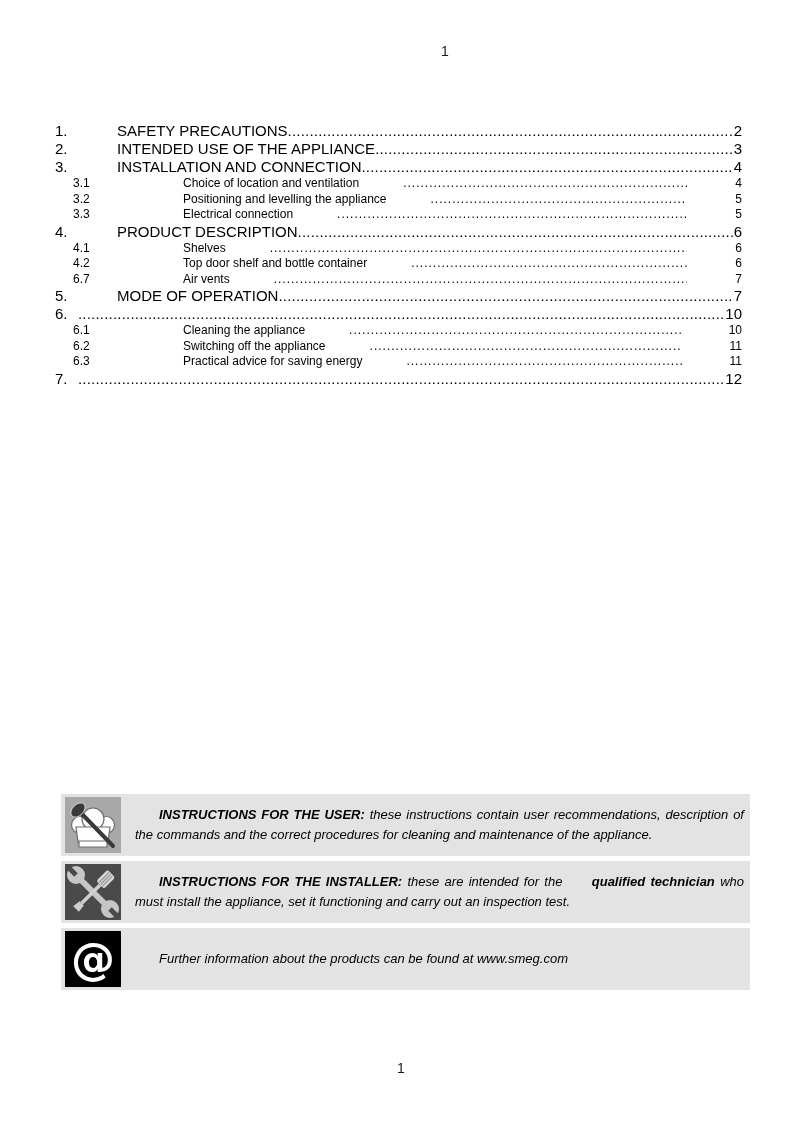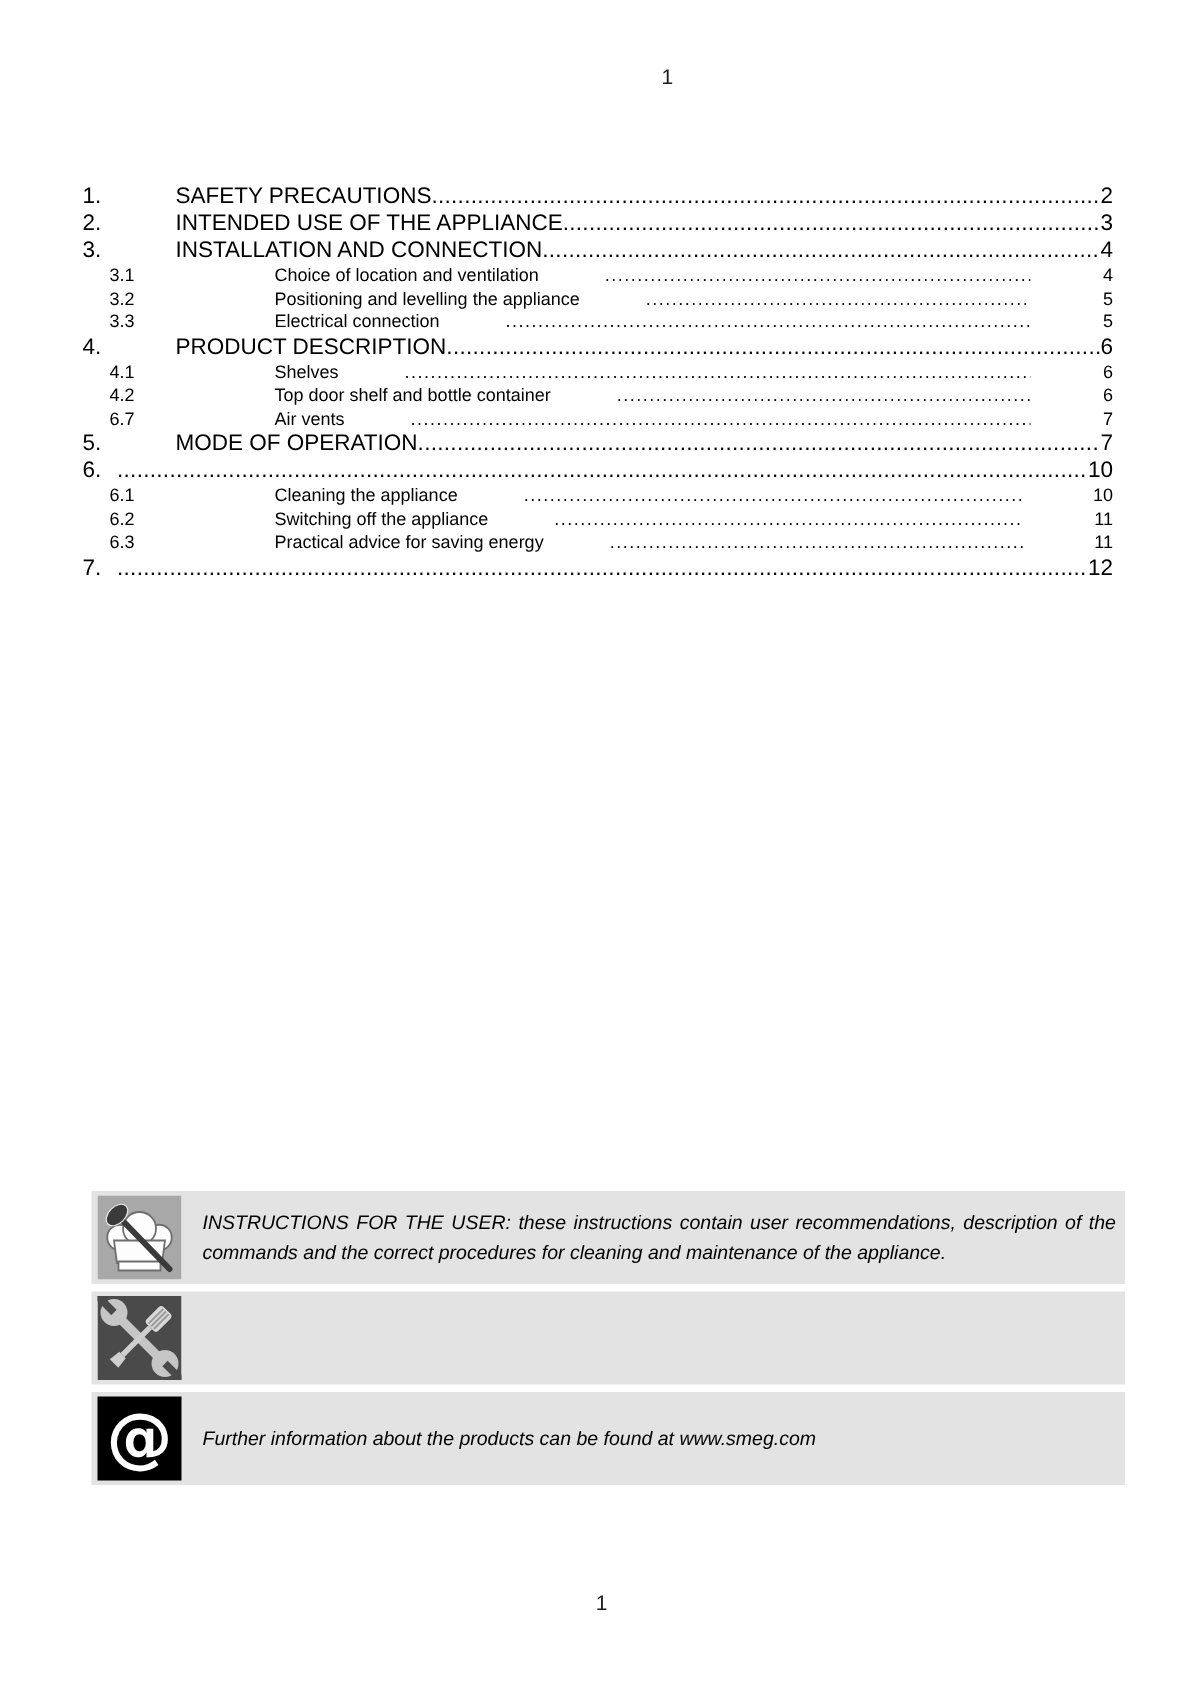--- a/index.html
+++ b/index.html
@@ -50,21 +50,21 @@
   .icon-tile { position:absolute; left:4px; top:3px; width:56px; height:56px; }
   .icon-tile svg { display:block; width:56px; height:56px; }
   .tile-web { background:#000000; display:flex; align-items:center; justify-content:center; }
   .at-glyph { color:#ffffff; font-size:44px; font-weight:bold; line-height:1; font-family:"DejaVu Sans",sans-serif; }
 
   .box-text {
     margin-left:74px; margin-right:6px;
     font-style:italic; font-size:13px; line-height:20px;
     text-align:justify;
   }
-  .box-text b { font-weight:normal; }
+  .box-text b { font-weight:bold;margin-left:24px; }
 </style>
 </head>
 <body>
 
 <div class="page">
 
   <div class="pagenum top">1</div>
 
   <nav class="toc">
       <div class="toc-row l1">
@@ -202,20 +202,26 @@
         <g transform="rotate(45 28 28)">
           <rect x="22.5" y="2" width="11" height="16" rx="2.5" fill="#d8d8d8"></rect>
           <line x1="25.5" y1="3" x2="25.5" y2="17" stroke="#9a9a9a" stroke-width="1.3"></line>
           <line x1="28" y1="3" x2="28" y2="17" stroke="#9a9a9a" stroke-width="1.3"></line>
           <line x1="30.5" y1="3" x2="30.5" y2="17" stroke="#9a9a9a" stroke-width="1.3"></line>
           <rect x="26.2" y="18" width="3.6" height="26" fill="#cfcfcf"></rect>
           <path d="M25 44 L31 44 L32 52 L24 52 Z" fill="#cfcfcf"></path>
         </g>
       </svg>
     </div>
+    <p class="box-text">
+      <b>INSTRUCTIONS FOR THE INSTALLER:</b>
+      <span>these are intended for the</span>
+      <b>qualified technician</b>
+      <span>who must install the appliance, set it functioning and carry out an inspection test.</span>
+    </p>
   </div>
 
   <div class="info-box box-web">
     <div class="icon-tile tile-web">
       <span class="at-glyph">@</span>
     </div>
     <p class="box-text">
       <b></b>
       <span>Further information about the products can be found at www.smeg.com</span>
       <b></b>

